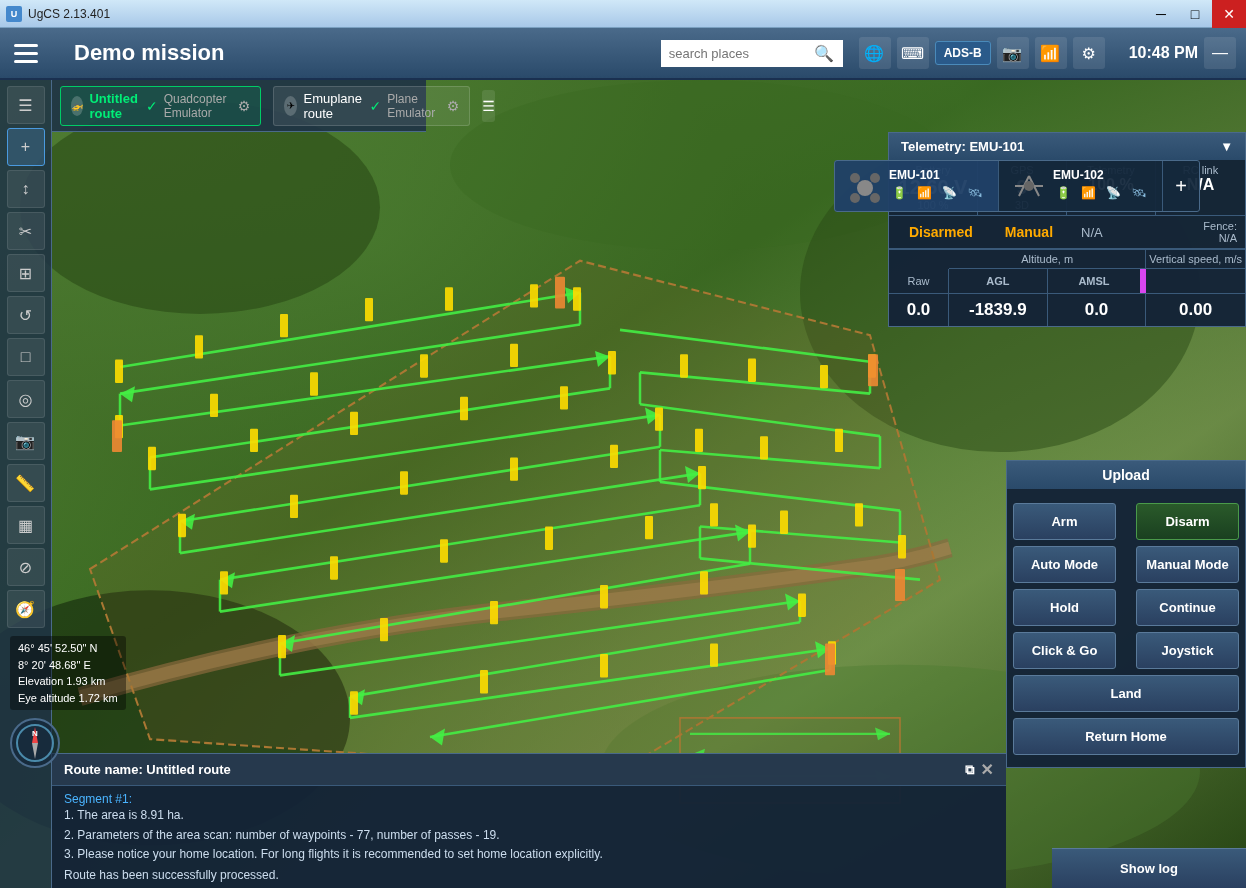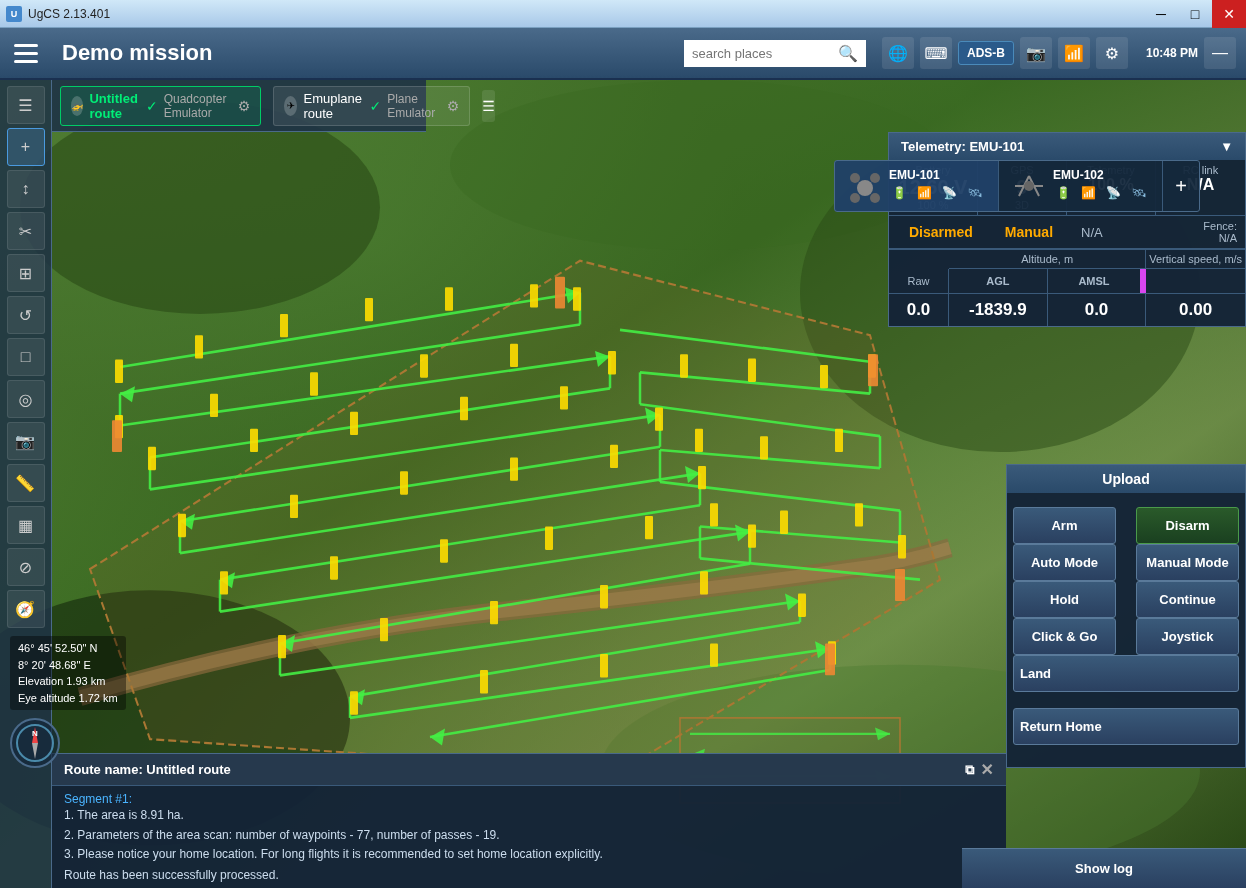--- a/index.html
+++ b/index.html
@@ -18,27 +18,27 @@
     #titlebar .win-close { background: #cc2020; color: white; }
 
     
     #main-toolbar {
       width: 100%; height: 52px; background: linear-gradient(180deg, #4a6a8a 0%, #2a4a6a 100%);
       display: flex; align-items: center; padding: 0 10px; gap: 8px;
       border-bottom: 2px solid #1a3050; position: relative; z-index: 99;
     }
     #main-toolbar .menu-btn { width: 32px; height: 32px; display: flex; flex-direction: column; justify-content: center; gap: 5px; cursor: pointer; padding: 4px; }
     #main-toolbar .menu-btn span { display: block; height: 3px; background: white; border-radius: 2px; }
-    #main-toolbar .app-title { color: white; font-size: 22px; font-weight: bold; margin-left: 12px; flex: 1; }
+    #main-toolbar .app-title { color: white; font-size: 22px; font-weight: bold; margin-left: 24px; flex: 1; }
     #main-toolbar .search-box { display: flex; align-items: center; background: white; border-radius: 0; padding: 4px 8px; gap: 6px; }
     #main-toolbar .search-input { border: none; outline: none; font-size: 13px; width: 140px; color: #666; }
     #main-toolbar .toolbar-icons { display: flex; align-items: center; gap: 6px; margin-left: 8px; }
     #main-toolbar .tb-icon { width: 32px; height: 32px; display: flex; align-items: center; justify-content: center; background: rgba(255,255,255,0.1); border-radius: 3px; cursor: pointer; color: white; font-size: 16px; }
     #main-toolbar .ads-badge { background: #2a5a8a; border: 1px solid #4a8aba; color: white; font-size: 12px; font-weight: bold; padding: 4px 8px; border-radius: 3px; }
-    #main-toolbar .time-display { color: white; font-size: 12px; font-weight: bold; margin-left: 12px; }
+    #main-toolbar .time-display { color: white; font-size: 16px; font-weight: bold; margin-left: 18px; }
 
     
     #map-area {
       position: absolute; top: 80px; left: 0; right: 0; bottom: 0;
       background: #3a5a2a;
       overflow: hidden;
     }
     #map-bg {
       width: 100%; height: 100%;
       background: radial-gradient(ellipse at 30% 20%, #4a7a3a 0%, #2a4a1a 30%, #3a6a2a 50%, #1a3010 80%, #0a2008 100%);
@@ -141,32 +141,32 @@
     #control-panel {
       position: absolute; bottom: 120px; right: 0; width: 240px;
       background: rgba(20,35,55,0.97); border: 1px solid #4a6a8a;
       z-index: 55; padding: 6px;
     }
     #control-panel .upload-header {
       text-align: center; color: white; font-size: 14px; font-weight: bold;
       background: linear-gradient(180deg, #3a5a7a 0%, #2a4a6a 100%);
       padding: 6px; margin: -6px -6px 14px -6px;
     }
-    #control-panel .ctrl-row { display: flex; gap: 20px; }
+    #control-panel .ctrl-row { display: flex; gap: 20px; margin-bottom: 6px; }
     #control-panel .ctrl-btn {
       flex: 1; padding: 10px 6px; text-align: center; font-size: 13px; font-weight: bold;
       cursor: pointer; border-radius: 3px; border: 1px solid #5a7a9a; color: white;
       background: linear-gradient(180deg, #3a5a7a 0%, #2a4060 100%);
     }
     #control-panel .ctrl-btn.active { background: linear-gradient(180deg, #2a5a2a 0%, #1a4020 100%); border-color: #4a9a4a; }
     #control-panel .ctrl-btn-full {
-      width: 100%; padding: 10px 6px; text-align: left; font-size: 13px; font-weight: bold;
+      width: 100%; padding: 10px 6px; text-align: center; font-size: 13px; font-weight: bold;
       cursor: pointer; border-radius: 3px; border: 1px solid #5a7a9a; color: white;
       background: linear-gradient(180deg, #3a5a7a 0%, #2a4060 100%);
-      margin-bottom: 16px; display: block;
+      margin-bottom: 6px; display: block;
     }
 
     
     #route-info {
       position: absolute; bottom: 0; left: 52px; right: 240px;
       background: rgba(20,35,55,0.97); border-top: 1px solid #4a6a8a;
       z-index: 55; padding: 0;
     }
     #route-info .ri-header {
       display: flex; align-items: center; justify-content: space-between;
@@ -189,21 +189,21 @@
 
     
     #compass {
       position: absolute; bottom: 120px; left: 10px; width: 50px; height: 50px;
       background: rgba(20,40,60,0.7); border-radius: 50%; border: 2px solid #4a6a8a;
       display: flex; align-items: center; justify-content: center; z-index: 56;
     }
 
     
     #show-log-btn {
-      position: absolute; bottom: 0; right: 0; width: 284px; height: 40px;
+      position: absolute; bottom: 0; right: 0; width: 194px; height: 40px;
       background: linear-gradient(180deg, #3a5a7a 0%, #2a4060 100%);
       border: none; border-top: 1px solid #5a7a9a;
       color: white; font-size: 13px; font-weight: bold; cursor: pointer;
       display: flex; align-items: center; justify-content: center; z-index: 56;
     }
 
     
     #route-svg { position: absolute; top: 0; left: 0; width: 100%; height: 100%; pointer-events: none; }
 
     .telem-divider { height: 1px; background: #3a5a7a; }

